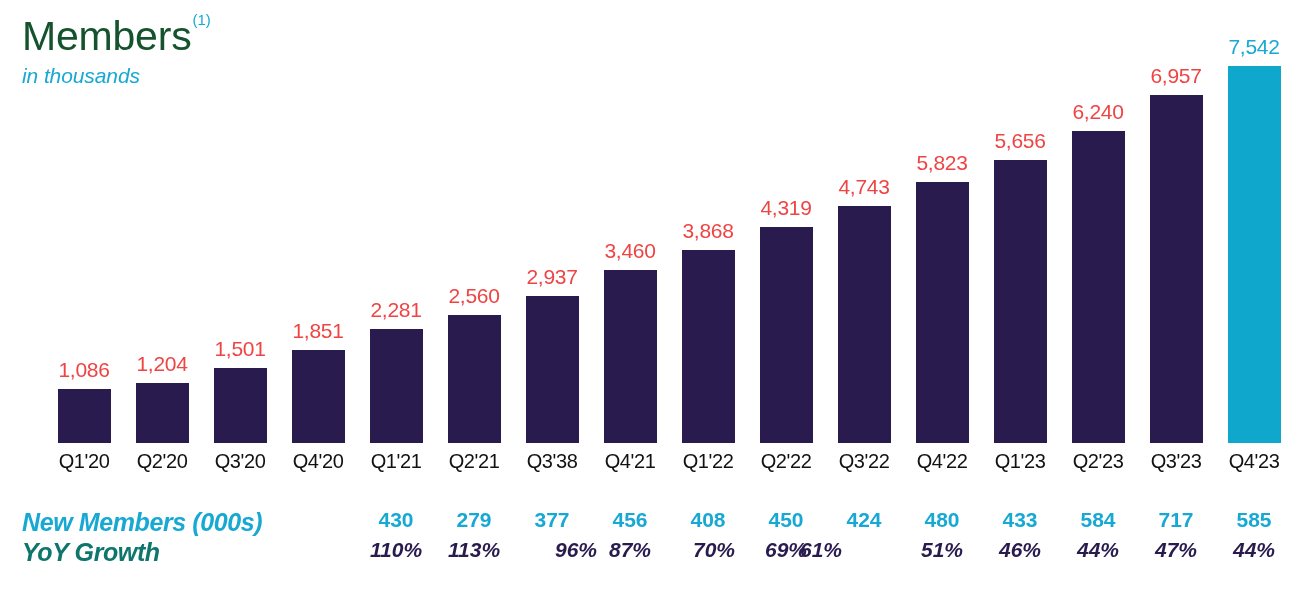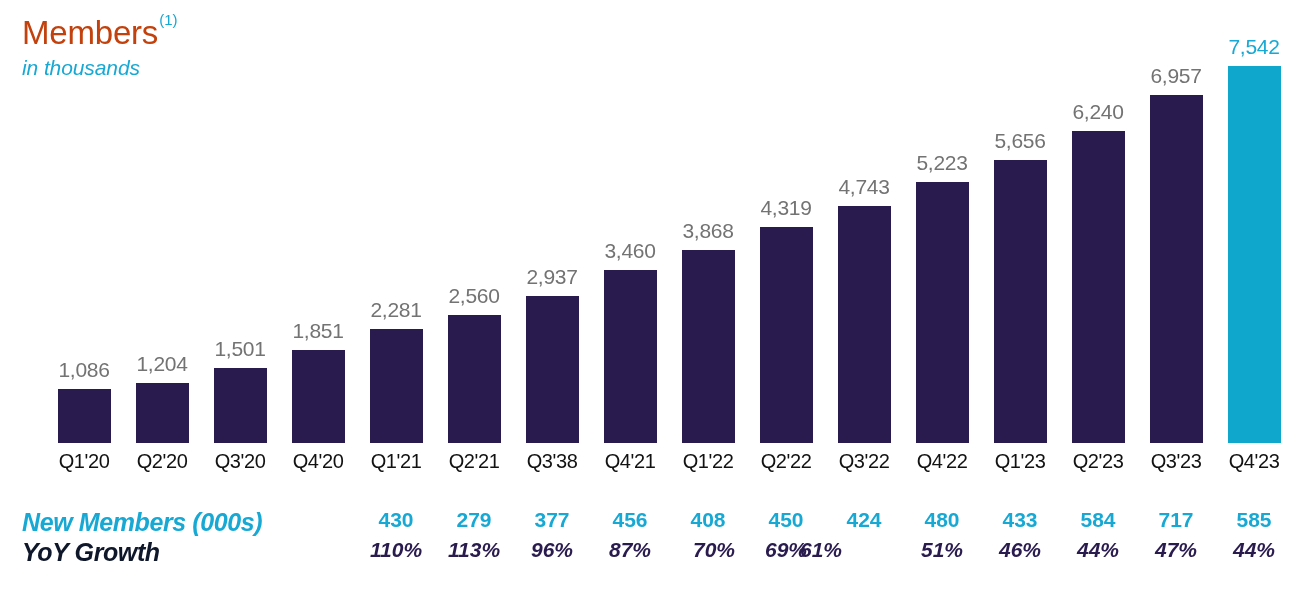--- a/index.html
+++ b/index.html
@@ -16,22 +16,22 @@
   }
 
   
   #title-block {
     position: absolute;
     left: 22px;
     top: 16px;
     line-height: 1;
   }
   #chart-title {
-    font-size: 33px;
-    color: #c2410c;
+    font-size: 41px;
+    color: #14532d;
     font-weight: 400;
     letter-spacing: -0.2px;
     display: inline-block;
     vertical-align: top;
   }
   #chart-title-footnote {
     font-size: 15px;
     color: #17A8D4;
     vertical-align: top;
     position: relative;
@@ -60,21 +60,21 @@
     position: absolute;
     bottom: 12px;
     width: 78px;
     height: 604px;
   }
   .bar-value {
     position: absolute;
     width: 78px;
     text-align: center;
     font-size: 21px;
-    color: #737373;
+    color: #ef4444;
     font-weight: 400;
     letter-spacing: -0.3px;
   }
   .bar-value.accent { color: #17A8D4; }
   .bar-rect {
     position: absolute;
     left: 13px;
     width: 53px;
     background: #2A1B4F;
   }
@@ -104,21 +104,21 @@
   .footer-label {
     position: absolute;
     left: 22px;
     font-weight: bold;
     font-style: italic;
     font-size: 25px;
     letter-spacing: -0.4px;
     white-space: nowrap;
   }
   #row-new-members-label { color: #17A8D4; }
-  #row-yoy-growth-label { color: #0f172a; }
+  #row-yoy-growth-label { color: #0f766e; }
   .footer-cell {
     position: absolute;
     width: 78px;
     text-align: center;
     font-size: 21px;
     font-weight: bold;
   }
   .footer-cell.newmem { color: #17A8D4; font-style: normal; }
   .footer-cell.yoy { color: #2A1B4F; font-style: italic; }
 </style>
@@ -180,21 +180,21 @@
       <div class="bar-value" style="top: 208px;">4,319</div>
       <div class="bar-rect" style="top: 239px; height: 216px; background: rgb(42, 27, 79);"></div>
       <div class="bar-cat">Q2'22</div>
     </div>
     <div class="bar-col" style="left: 825px;">
       <div class="bar-value" style="top: 187px;">4,743</div>
       <div class="bar-rect" style="top: 218px; height: 237px; background: rgb(42, 27, 79);"></div>
       <div class="bar-cat">Q3'22</div>
     </div>
     <div class="bar-col" style="left: 903px;">
-      <div class="bar-value" style="top: 163px;">5,223</div>
+      <div class="bar-value" style="top: 163px;">5,823</div>
       <div class="bar-rect" style="top: 194px; height: 261px; background: rgb(42, 27, 79);"></div>
       <div class="bar-cat">Q4'22</div>
     </div>
     <div class="bar-col" style="left: 981px;">
       <div class="bar-value" style="top: 141px;">5,656</div>
       <div class="bar-rect" style="top: 172px; height: 283px; background: rgb(42, 27, 79);"></div>
       <div class="bar-cat">Q1'23</div>
     </div>
     <div class="bar-col" style="left: 1059px;">
       <div class="bar-value" style="top: 112px;">6,240</div>
@@ -226,21 +226,21 @@
       <span class="footer-cell newmem" style="left: 903px;">480</span>
       <span class="footer-cell newmem" style="left: 981px;">433</span>
       <span class="footer-cell newmem" style="left: 1059px;">584</span>
       <span class="footer-cell newmem" style="left: 1137px;">717</span>
       <span class="footer-cell newmem" style="left: 1215px;">585</span>
     </div>
   <div class="footer-row" id="row-yoy-growth">
     <span class="footer-label" id="row-yoy-growth-label">YoY Growth</span>
   <span class="footer-cell yoy" style="left: 357px;">110%</span>
       <span class="footer-cell yoy" style="left: 435px;">113%</span>
-      <span class="footer-cell yoy" style="left: 513px;">96%</span>
+      <span class="footer-cell yoy" style="left: 537px;">96%</span>
       <span class="footer-cell yoy" style="left: 591px;">87%</span>
       <span class="footer-cell yoy" style="left: 675px;">70%</span>
       <span class="footer-cell yoy" style="left: 747px;">69%</span>
       <span class="footer-cell yoy" style="left: 782px;">61%</span>
       <span class="footer-cell yoy" style="left: 903px;">51%</span>
       <span class="footer-cell yoy" style="left: 981px;">46%</span>
       <span class="footer-cell yoy" style="left: 1059px;">44%</span>
       <span class="footer-cell yoy" style="left: 1137px; font-style: italic;">47%</span>
       <span class="footer-cell yoy" style="left: 1215px;">44%</span>
     </div>

